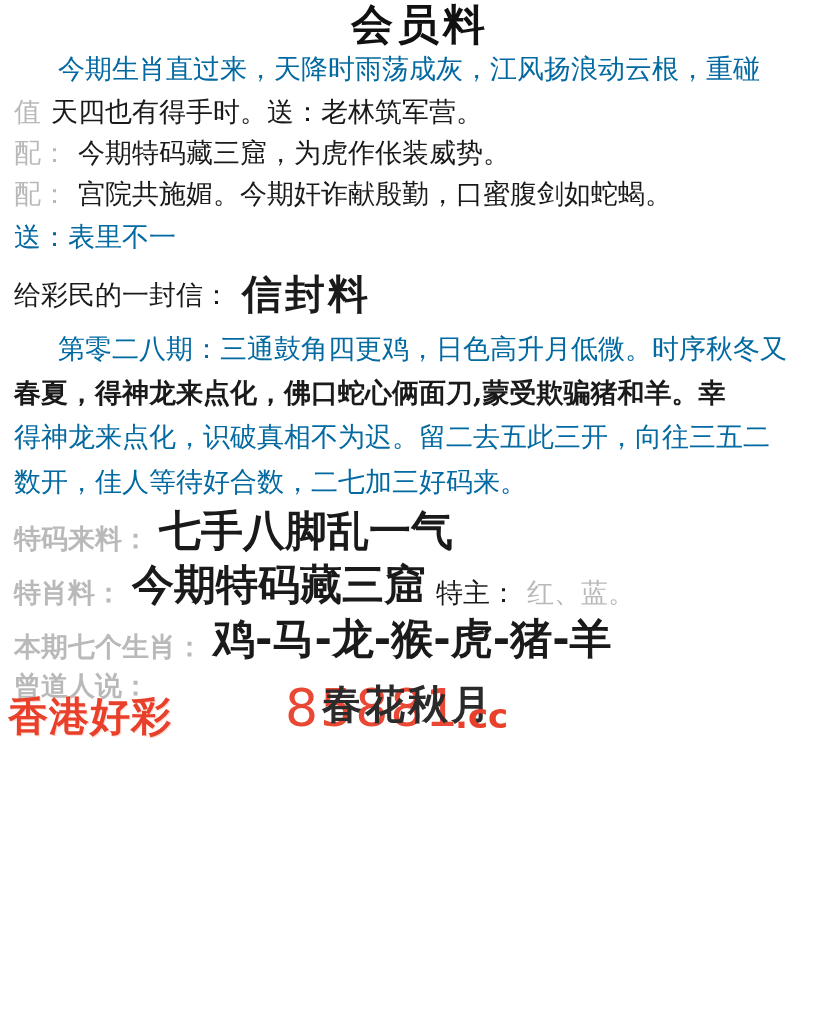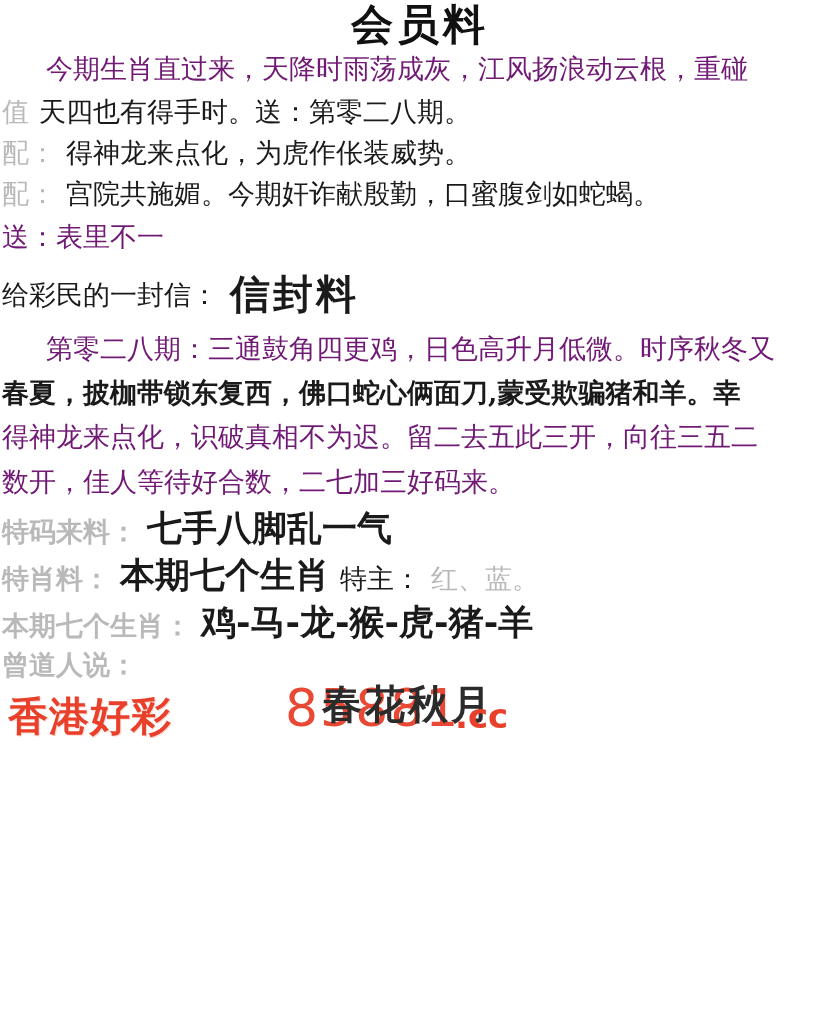--- a/index.html
+++ b/index.html
@@ -13,40 +13,40 @@
     position: relative;
     overflow: hidden;
     font-family: "DejaVu Serif", "Liberation Serif", serif;
     color: #1a1a1a;
   }
   .page {
     position: relative;
     width: 840px;
     height: 744px;
     box-sizing: border-box;
-    padding: 0 2px;
+    padding: 0 14px;
   }
   .heading {
     text-align: center;
     font-size: 42px;
     font-weight: bold;
     letter-spacing: 4px;
     line-height: 1.0;
     margin: 0;
     padding-top: 4px;
     color: #111;
     font-family: "DejaVu Sans", "Liberation Sans", sans-serif;
   }
   .body-line {
     font-size: 27px;
     line-height: 1.0;
     margin: 0;
     padding: 9px 0 9px 0;
     white-space: pre;
-    color: #701a75;
+    color: #0369a1;
   }
   .indent {
     padding-left: 44px;
   }
   .faded {
     color: #b9b9b9;
   }
   .bold {
     font-weight: bold;
   }
@@ -55,21 +55,21 @@
     align-items: flex-end;
     gap: 10px;
     padding: 7px 0;
   }
   .row .lead {
     font-size: 27px;
     line-height: 1.0;
     white-space: pre;
   }
   .row .big {
-    font-size: 35px;
+    font-size: 42px;
     font-weight: bold;
     line-height: 1.0;
     white-space: pre;
     text-align: center;
   }
   .section2-heading {
     display: flex;
     align-items: center;
     gap: 12px;
     padding: 8px 0 4px 0;
@@ -149,53 +149,53 @@
 <body>
 
 <div class="page">
 
   <h1 class="heading">会员料</h1>
 
   <p class="body-line indent">今期生肖直过来，天降时雨荡成灰，江风扬浪动云根，重碰</p>
 
   <div class="row">
     <span class="lead faded">值</span>
-    <span class="lead">天四也有得手时。送：第零二八期。</span>
+    <span class="lead">天四也有得手时。送：老林筑军营。</span>
   </div>
 
   <div class="row">
     <span class="lead faded">配：</span>
-    <span class="lead">得神龙来点化，为虎作伥装威势。</span>
+    <span class="lead">今期特码藏三窟，为虎作伥装威势。</span>
   </div>
 
   <div class="row">
     <span class="lead faded">配：</span>
     <span class="lead">宫院共施媚。今期奸诈献殷勤，口蜜腹剑如蛇蝎。</span>
   </div>
 
   <p class="body-line">送：表里不一</p>
 
   <div class="section2-heading">
     <span class="lbl">给彩民的一封信：</span>
     <span class="ttl">信封料</span>
   </div>
 
   <p class="body-line indent">第零二八期：三通鼓角四更鸡，日色高升月低微。时序秋冬又</p>
-  <p class="bold-run">春夏，披枷带锁东复西，佛口蛇心俩面刀,蒙受欺骗猪和羊。幸</p>
+  <p class="bold-run">春夏，得神龙来点化，佛口蛇心俩面刀,蒙受欺骗猪和羊。幸</p>
   <p class="body-line">得神龙来点化，识破真相不为迟。留二去五此三开，向往三五二</p>
   <p class="body-line">数开，佳人等待好合数，二七加三好码来。</p>
 
   <div class="row tight">
     <span class="lead faded bold">特码来料：</span>
     <span class="big">七手八脚乱一气</span>
   </div>
 
   <div class="row tight">
     <span class="lead faded bold">特肖料：</span>
-    <span class="big">本期七个生肖</span>
+    <span class="big">今期特码藏三窟</span>
     <span class="lead">特主：</span>
     <span class="lead faded">红、蓝。</span>
   </div>
 
   <div class="row tight">
     <span class="lead faded bold">本期七个生肖：</span>
     <span class="big">鸡-马-龙-猴-虎-猪-羊</span>
   </div>
 
   <div class="row tight">

